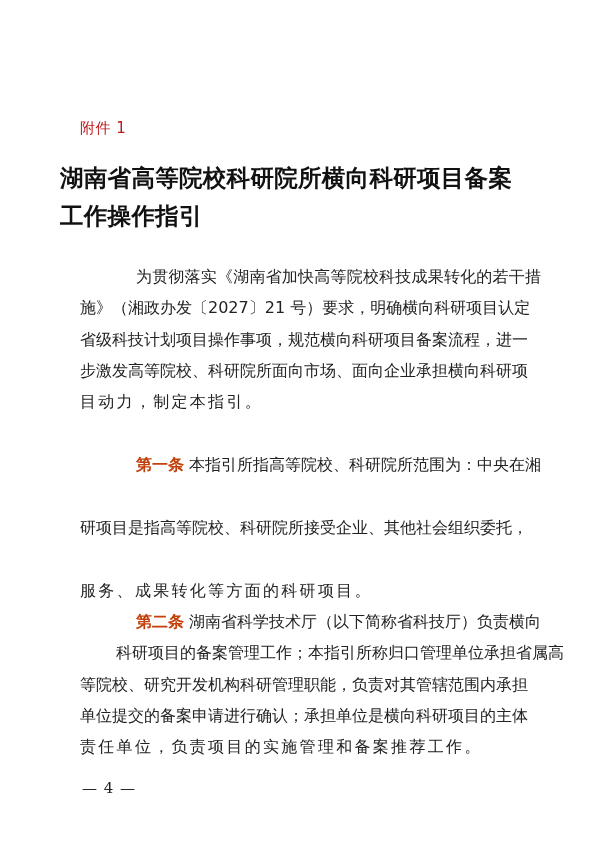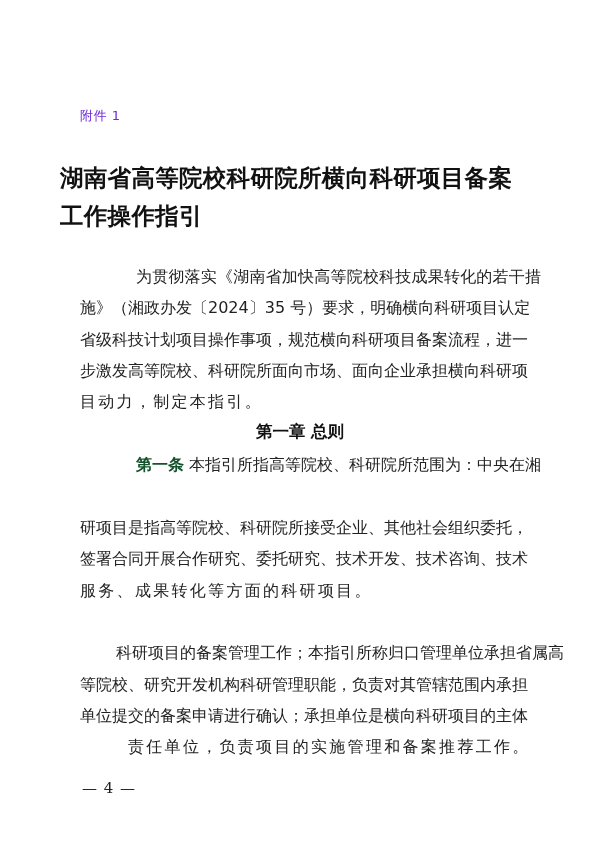--- a/index.html
+++ b/index.html
@@ -19,25 +19,25 @@
       position: absolute;
       left: 0;
       top: 0;
       width: 600px;
       height: 848px;
       background: #ffffff;
     }
     .attachment-label {
       position: absolute;
       left: 80px;
-      top: 107px;
+      top: 119px;
       font-family: "DejaVu Sans", "Liberation Sans", sans-serif;
-      font-size: 13px;
+      font-size: 15px;
       line-height: 18px;
-      color: #6d28d9;
+      color: #b91c1c;
       letter-spacing: 0.5px;
     }
     .doc-title {
       position: absolute;
       left: 60px;
       width: 480px;
       text-align: left;
       font-family: "DejaVu Serif", "Liberation Serif", serif;
       font-weight: bold;
       font-size: 23.5px;
@@ -69,21 +69,21 @@
       width: auto;
     }
     .body-line.indent {
       left: 117px;
       width: 405px;
       margin-left: 19px;
     }
     .article-lead {
       font-weight: bold;
       font-family: "DejaVu Sans", "Liberation Sans", sans-serif;
-      color: #14532d;
+      color: #c2410c;
     }
     .chapter-heading {
       position: absolute;
       left: 200px;
       width: 200px;
       top: 421px;
       text-align: center;
       font-family: "DejaVu Sans", "Liberation Sans", sans-serif;
       font-weight: bold;
       font-size: 16.5px;
@@ -107,33 +107,34 @@
 <body>
 
 <div class="page">
 
   <div class="attachment-label">附件 1</div>
 
   <div class="doc-title l1">湖南省高等院校科研院所横向科研项目备案</div>
   <div class="doc-title l2">工作操作指引</div>
 
   <div class="body-line indent" style="top:266px;">为贯彻落实《湖南省加快高等院校科技成果转化的若干措</div>
-  <div class="body-line" style="top:297px;">施》（湘政办发〔2024〕35 号）要求，明确横向科研项目认定</div>
+  <div class="body-line" style="top:297px;">施》（湘政办发〔2027〕21 号）要求，明确横向科研项目认定</div>
   <div class="body-line" style="top:329px;font-family:Liberation Serif, serif;">省级科技计划项目操作事项，规范横向科研项目备案流程，进一</div>
   <div class="body-line last" style="top:391px;">目动力，制定本指引。</div>
   <div class="body-line" style="top:360px;">步激发高等院校、科研院所面向市场、面向企业承担横向科研项</div>
 
-  <div class="chapter-heading">第一章  总则</div>
 
   <div class="body-line indent" style="top:454px;">
     <span class="article-lead">第一条</span><span> 本指引所指高等院校、科研院所范围为：中央在湘</span>
   </div>
   <div class="body-line" style="top:517px;">研项目是指高等院校、科研院所接受企业、其他社会组织委托，</div>
-  <div class="body-line" style="top:548px;">签署合同开展合作研究、委托研究、技术开发、技术咨询、技术</div>
   <div class="body-line last" style="top:580px;">服务、成果转化等方面的科研项目。</div>
 
+  <div class="body-line indent" style="top:611px;">
+    <span class="article-lead">第二条</span><span> 湖南省科学技术厅（以下简称省科技厅）负责横向</span>
+  </div>
   <div class="body-line" style="top:642px;margin-left:36px;">科研项目的备案管理工作；本指引所称归口管理单位承担省属高</div>
   <div class="body-line" style="top:674px;">等院校、研究开发机构科研管理职能，负责对其管辖范围内承担</div>
   <div class="body-line" style="top:705px;">单位提交的备案申请进行确认；承担单位是横向科研项目的主体</div>
-  <div class="body-line last" style="top:736px;margin-left:48px;">责任单位，负责项目的实施管理和备案推荐工作。</div>
+  <div class="body-line last" style="top:736px;">责任单位，负责项目的实施管理和备案推荐工作。</div>
 
   <div class="page-number">— 4 —</div>
 </div>
 
 </body></html>

